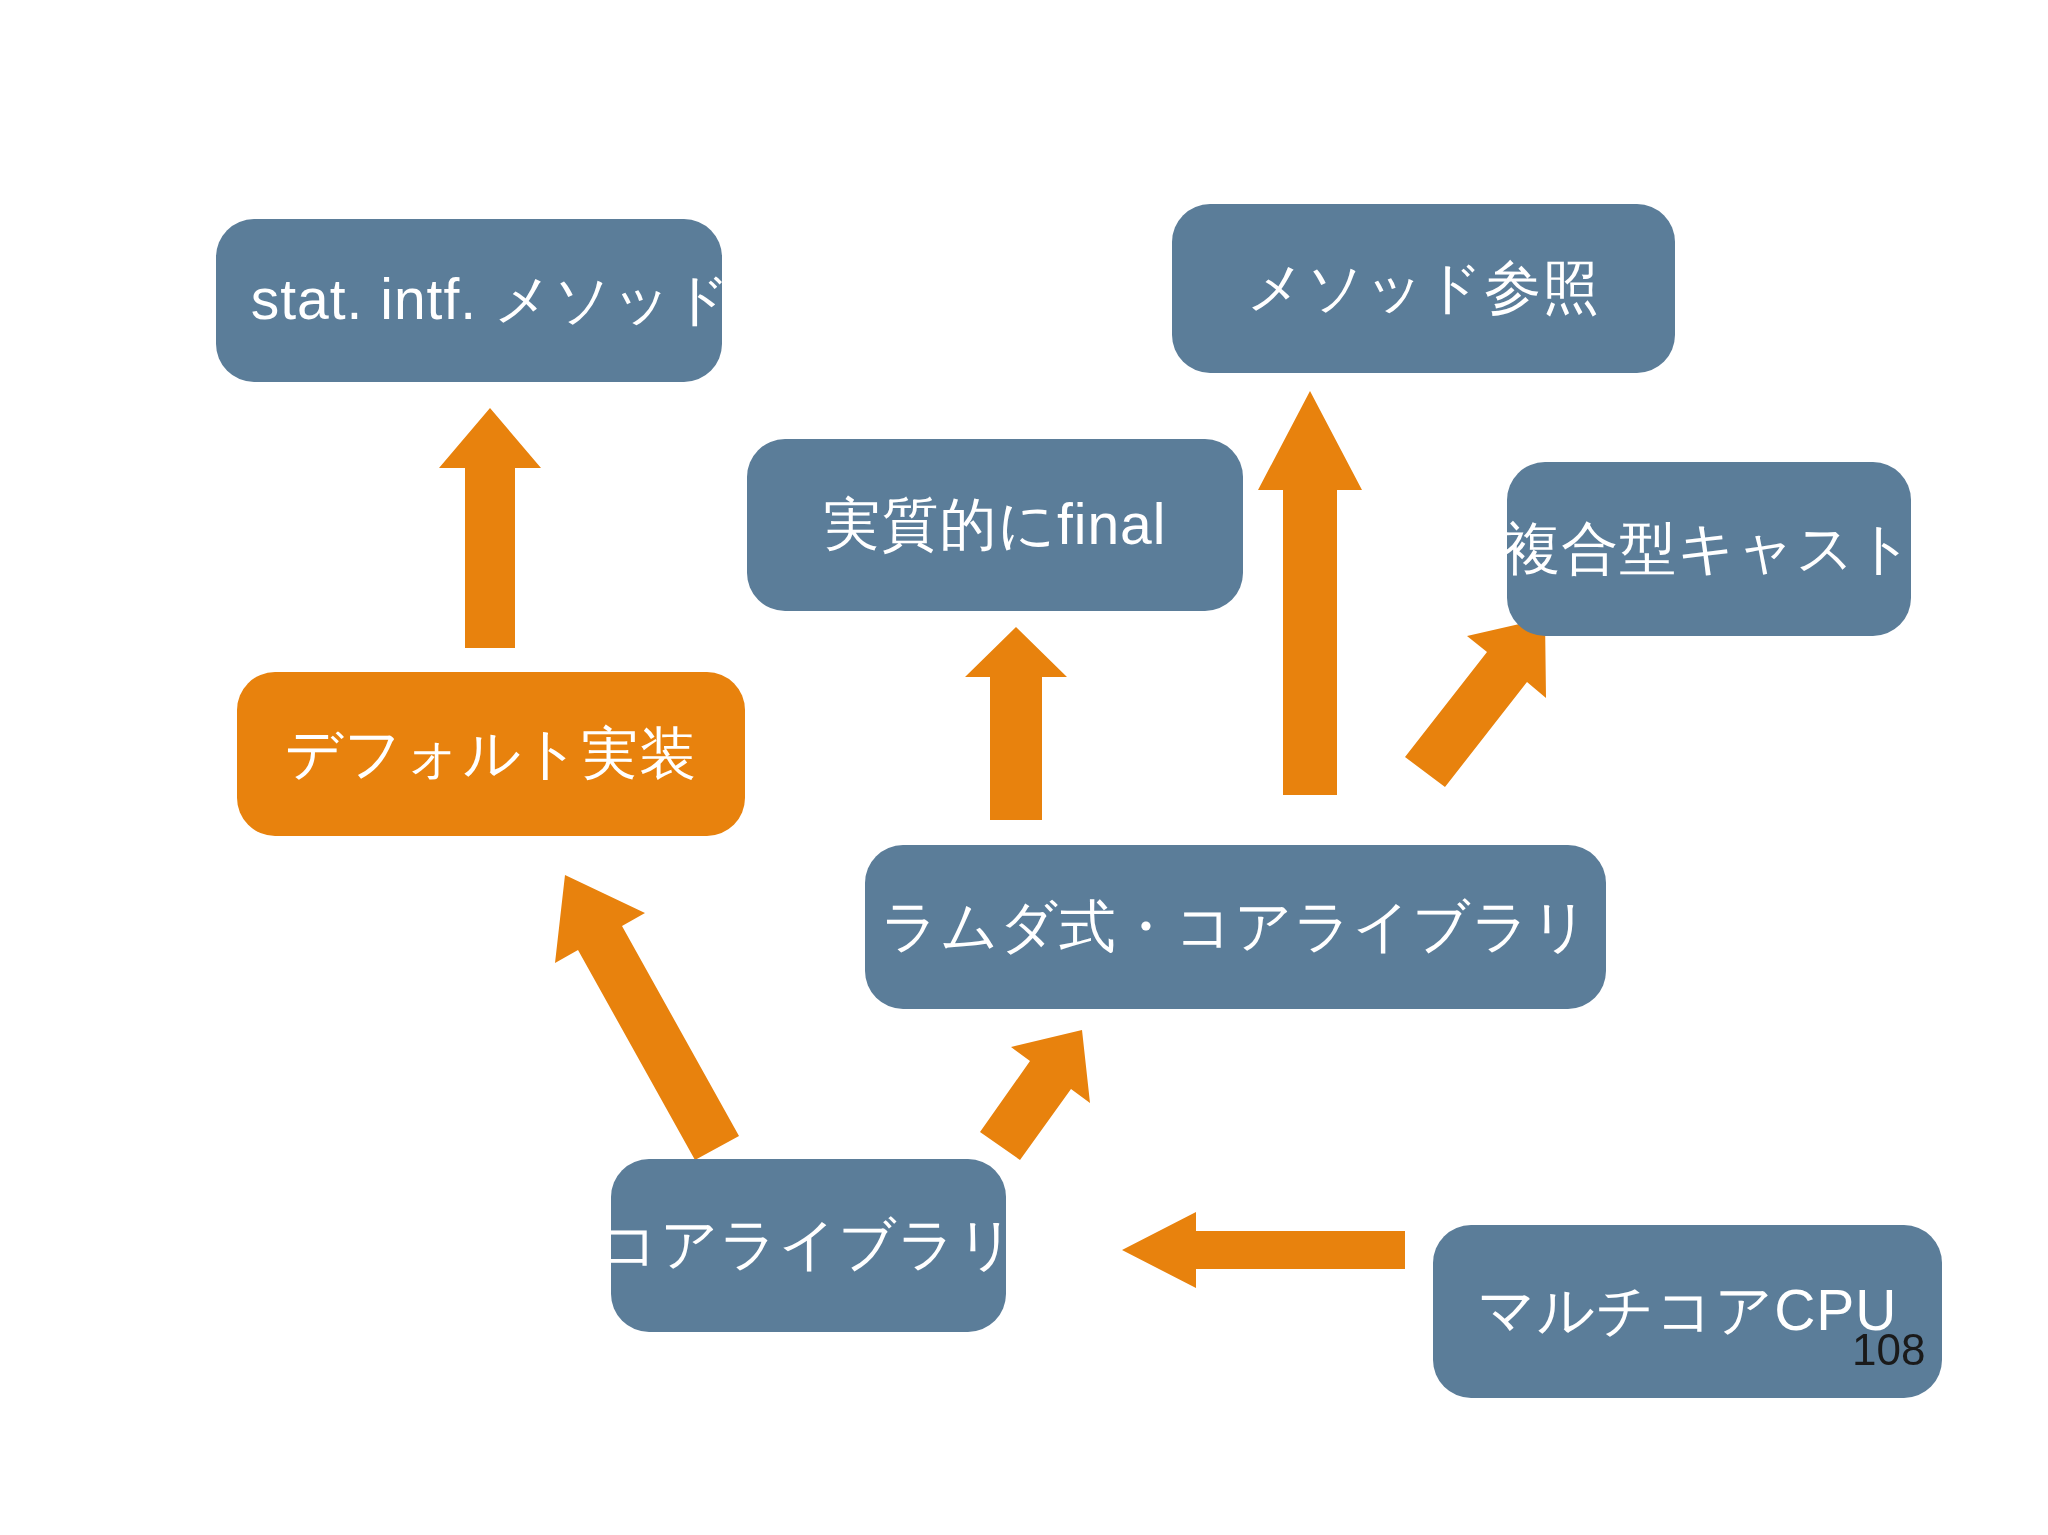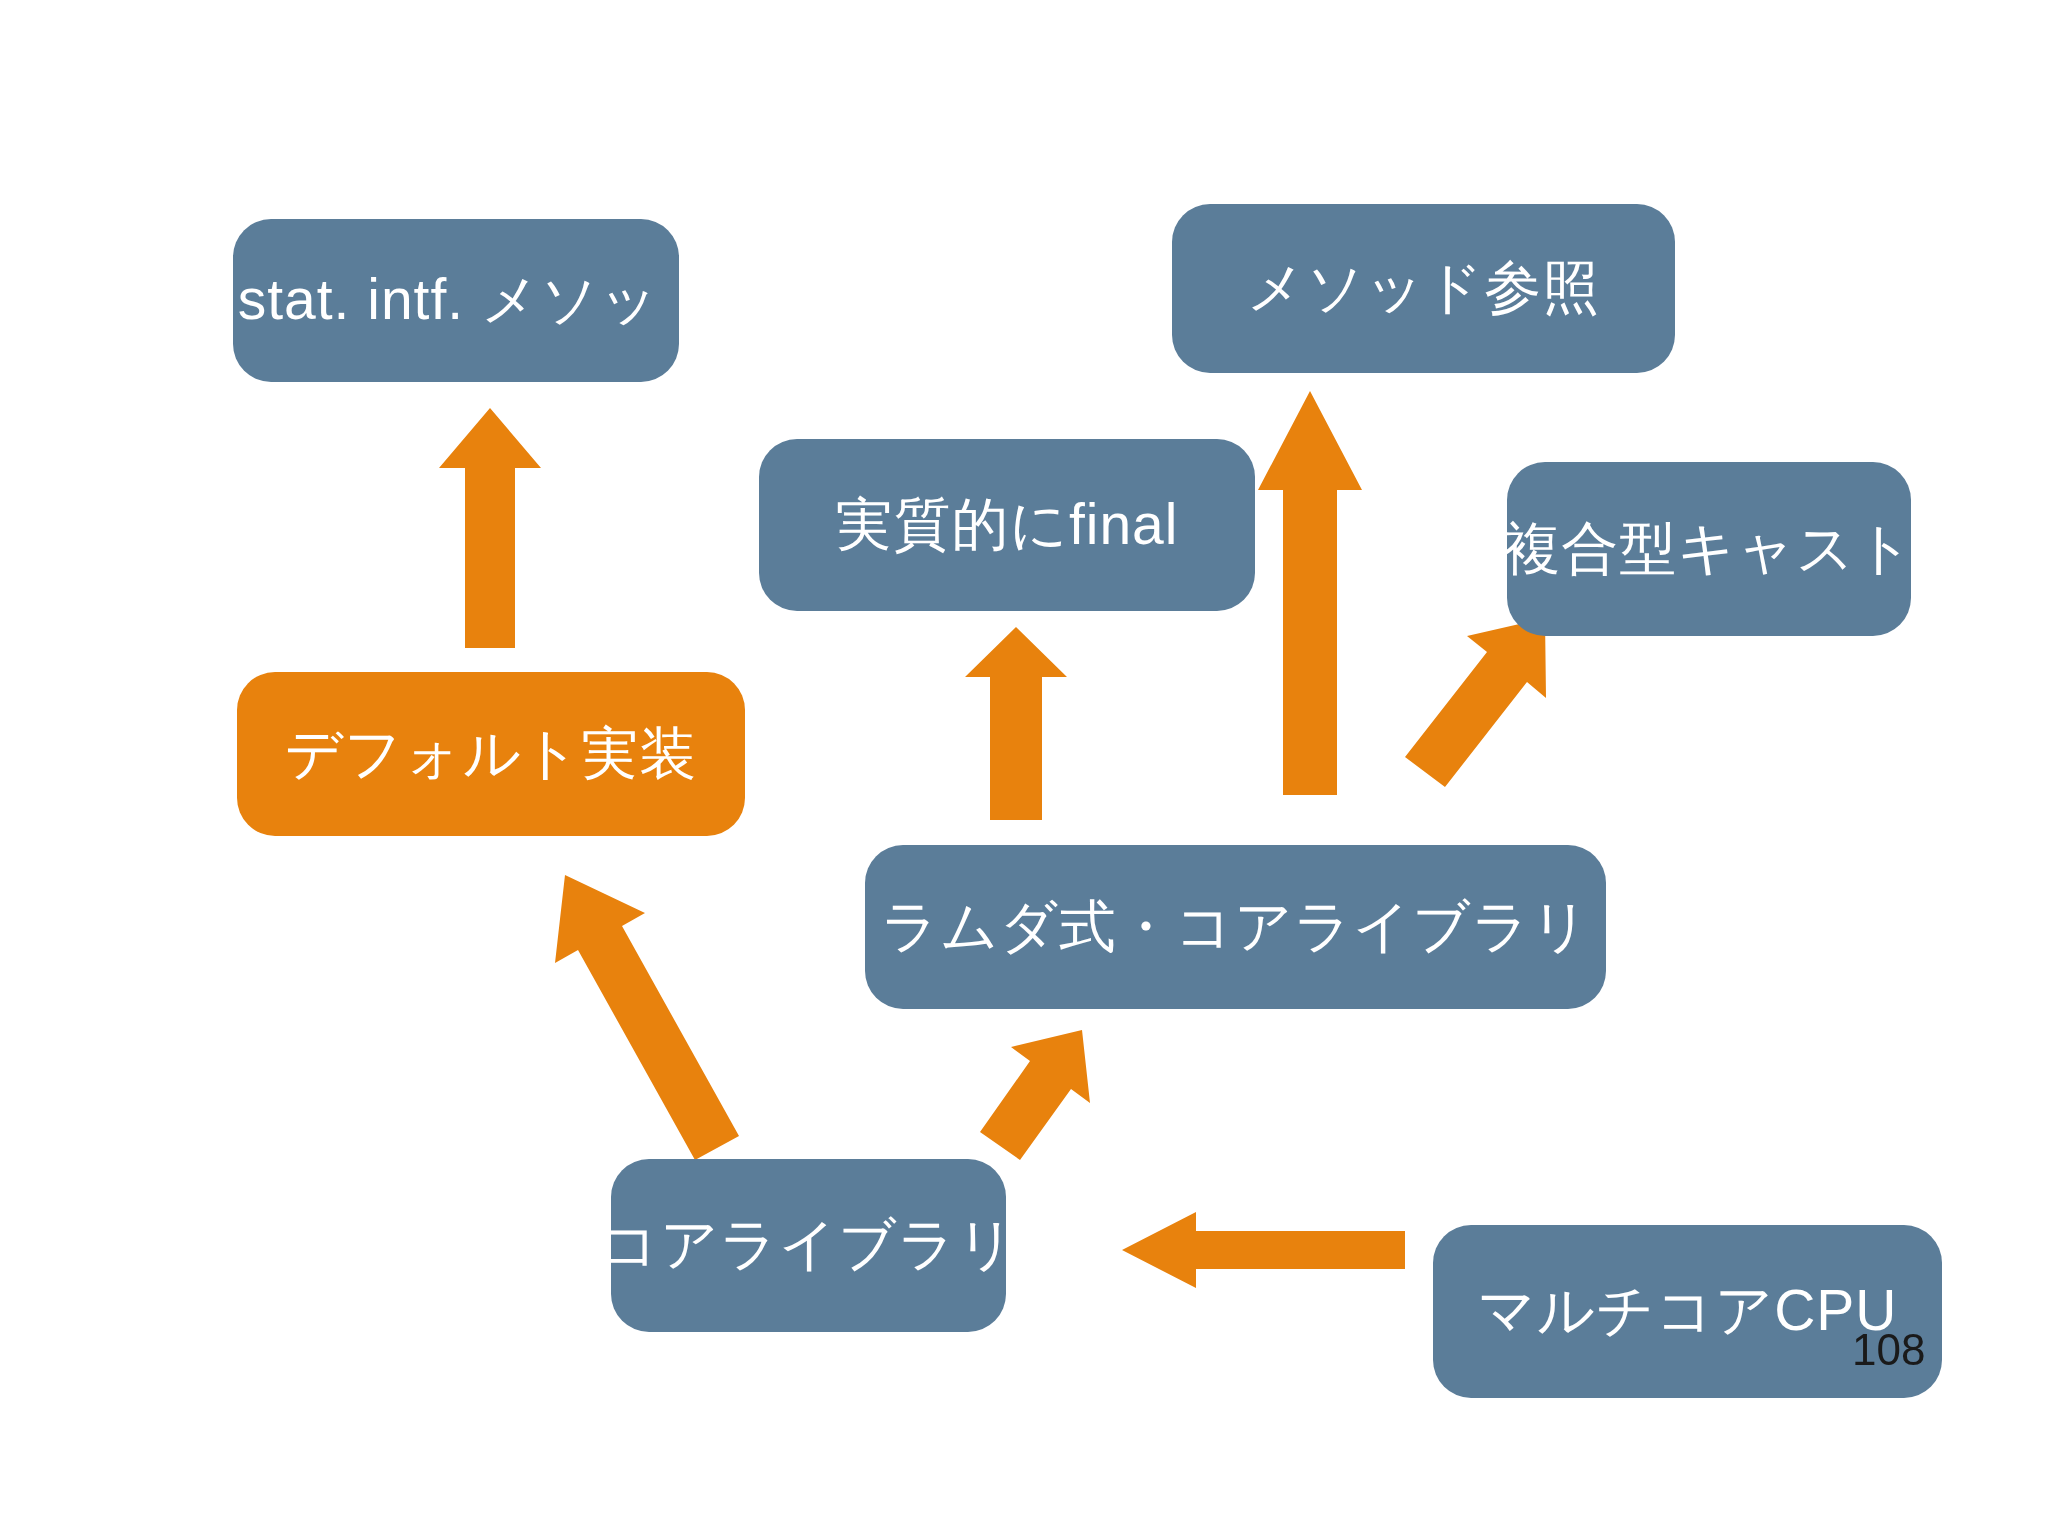--- a/index.html
+++ b/index.html
@@ -61,25 +61,25 @@
   <svg class="arrow-layer" viewBox="0 0 2048 1535" xmlns="http://www.w3.org/2000/svg">
     <polygon points="490,408 541,468 515,468 515,648 465,648 465,468 439,468"></polygon>
     <polygon points="1016,627 1067,677 1042,677 1042,820 990,820 990,677 965,677"></polygon>
     <polygon points="1310,391 1362,490 1337,490 1337,795 1283,795 1283,490 1258,490"></polygon>
     <polygon points="1545,618 1546,698 1527,682 1445,787 1405,757 1487,652 1467,636"></polygon>
     <polygon points="565,875 645,913 622,926 739,1136 695,1160 578,950 555,963"></polygon>
     <polygon points="1082,1030 1090,1103 1071,1089 1020,1160 980,1132 1030,1061 1011,1047"></polygon>
     <polygon points="1122,1250 1196,1212 1196,1231 1405,1231 1405,1269 1196,1269 1196,1288"></polygon>
   </svg>
 
-  <div class="node" style="left:233px; top:219px; width:446px; height:163px;padding-left:44px;">stat. intf. メソッド</div>
+  <div class="node" style="left:216px; top:219px; width:506px; height:163px;padding-left:44px;">stat. intf. メソッド</div>
 
   <div class="node" style="left:1172px; top:204px; width:503px; height:169px;">メソッド参照</div>
 
-  <div class="node" style="left:747px; top:439px; width:496px; height:172px;margin-left:12px;">実質的にfinal</div>
+  <div class="node" style="left:747px; top:439px; width:496px; height:172px;">実質的にfinal</div>
 
   <div class="node" style="left:1507px; top:462px; width:404px; height:174px;">複合型キャスト</div>
 
   <div class="node highlight" style="left:237px; top:672px; width:508px; height:164px;">デフォルト実装</div>
 
   <div class="node" style="left:865px; top:845px; width:741px; height:164px;">ラムダ式・コアライブラリ</div>
 
   <div class="node" style="left:611px; top:1159px; width:395px; height:173px;">コアライブラリ</div>
 
   <div class="node" style="left:1433px; top:1225px; width:509px; height:173px;">マルチコアCPU</div>

